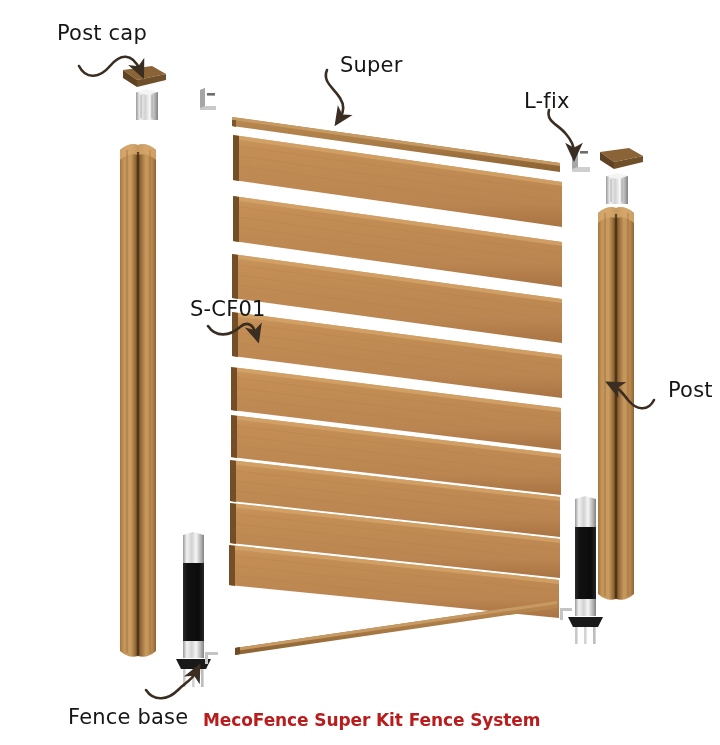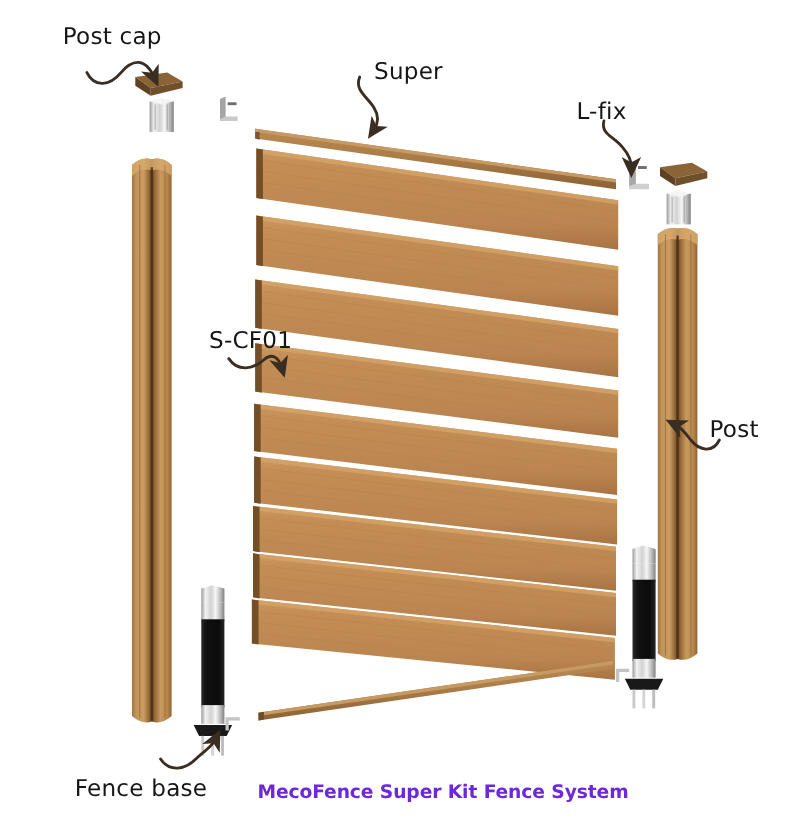--- a/index.html
+++ b/index.html
@@ -36,24 +36,23 @@
     font-weight: 400;
     color: #161616;
     white-space: nowrap;
     letter-spacing: 0.2px;
   }
   .caption {
     position: absolute;
     font-family: "DejaVu Sans", "Liberation Sans", sans-serif;
     font-size: 17px;
     font-weight: bold;
-    color: #6d28d9;
+    color: #b91c1c;
     white-space: nowrap;
     letter-spacing: -0.1px;
-    margin-left: 31px;
   }
 </style>
 </head>
 <body>
 
 <div id="stage">
 
   <svg class="layer" viewBox="0 0 720 745">
     <defs>
 
@@ -315,19 +314,19 @@
   </svg>
 
   <div class="label" style="left:57px; top:21px;">Post cap</div>
 
   <div class="label" style="left:340px; top:53px;">Super</div>
 
   <div class="label" style="left:524px; top:89px;">L-fix</div>
 
   <div class="label" style="left:162px; top:297px;margin-left:28px;">S-CF01</div>
 
-  <div class="label" style="left:645px; top:378px;text-align:right;">Post</div>
+  <div class="label" style="left:668px; top:378px;text-align:right;">Post</div>
 
   <div class="label" style="left:68px; top:705px;">Fence base</div>
 
   <div class="caption" style="left:203px; top:710px;">MecoFence Super Kit Fence System</div>
 
 </div>
 
 </body></html>

